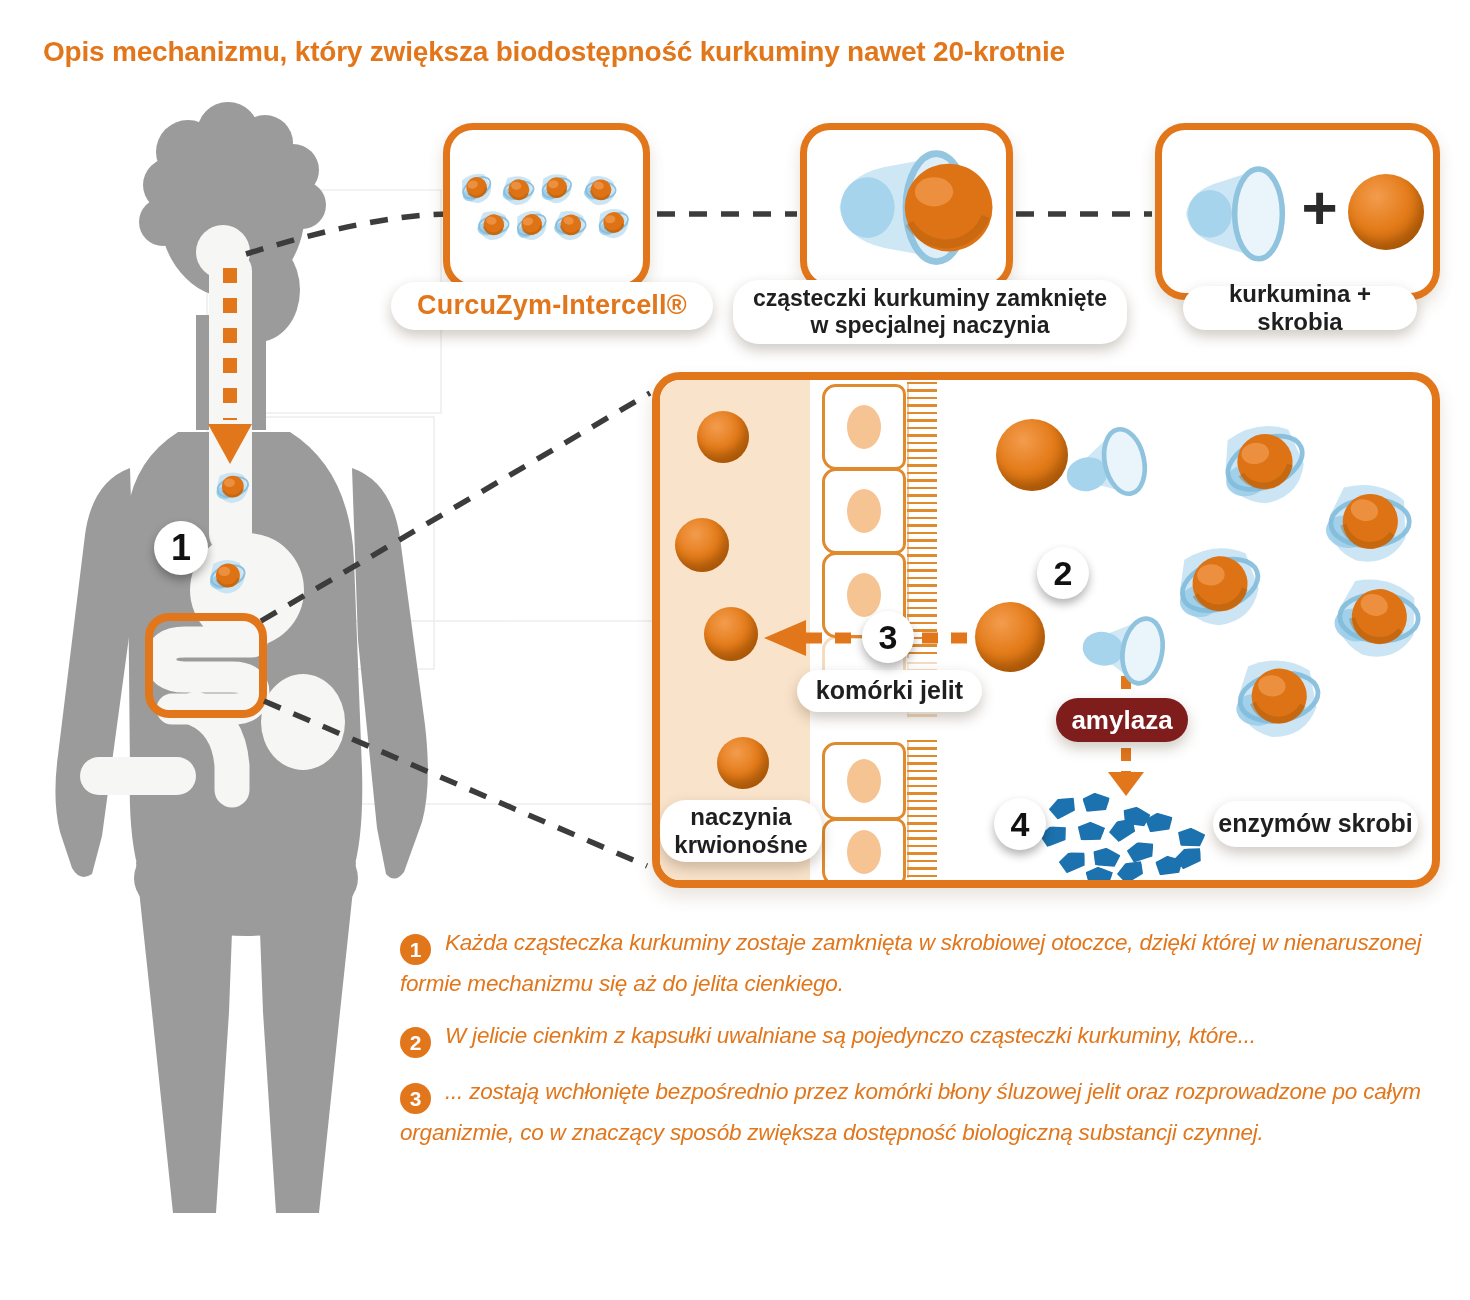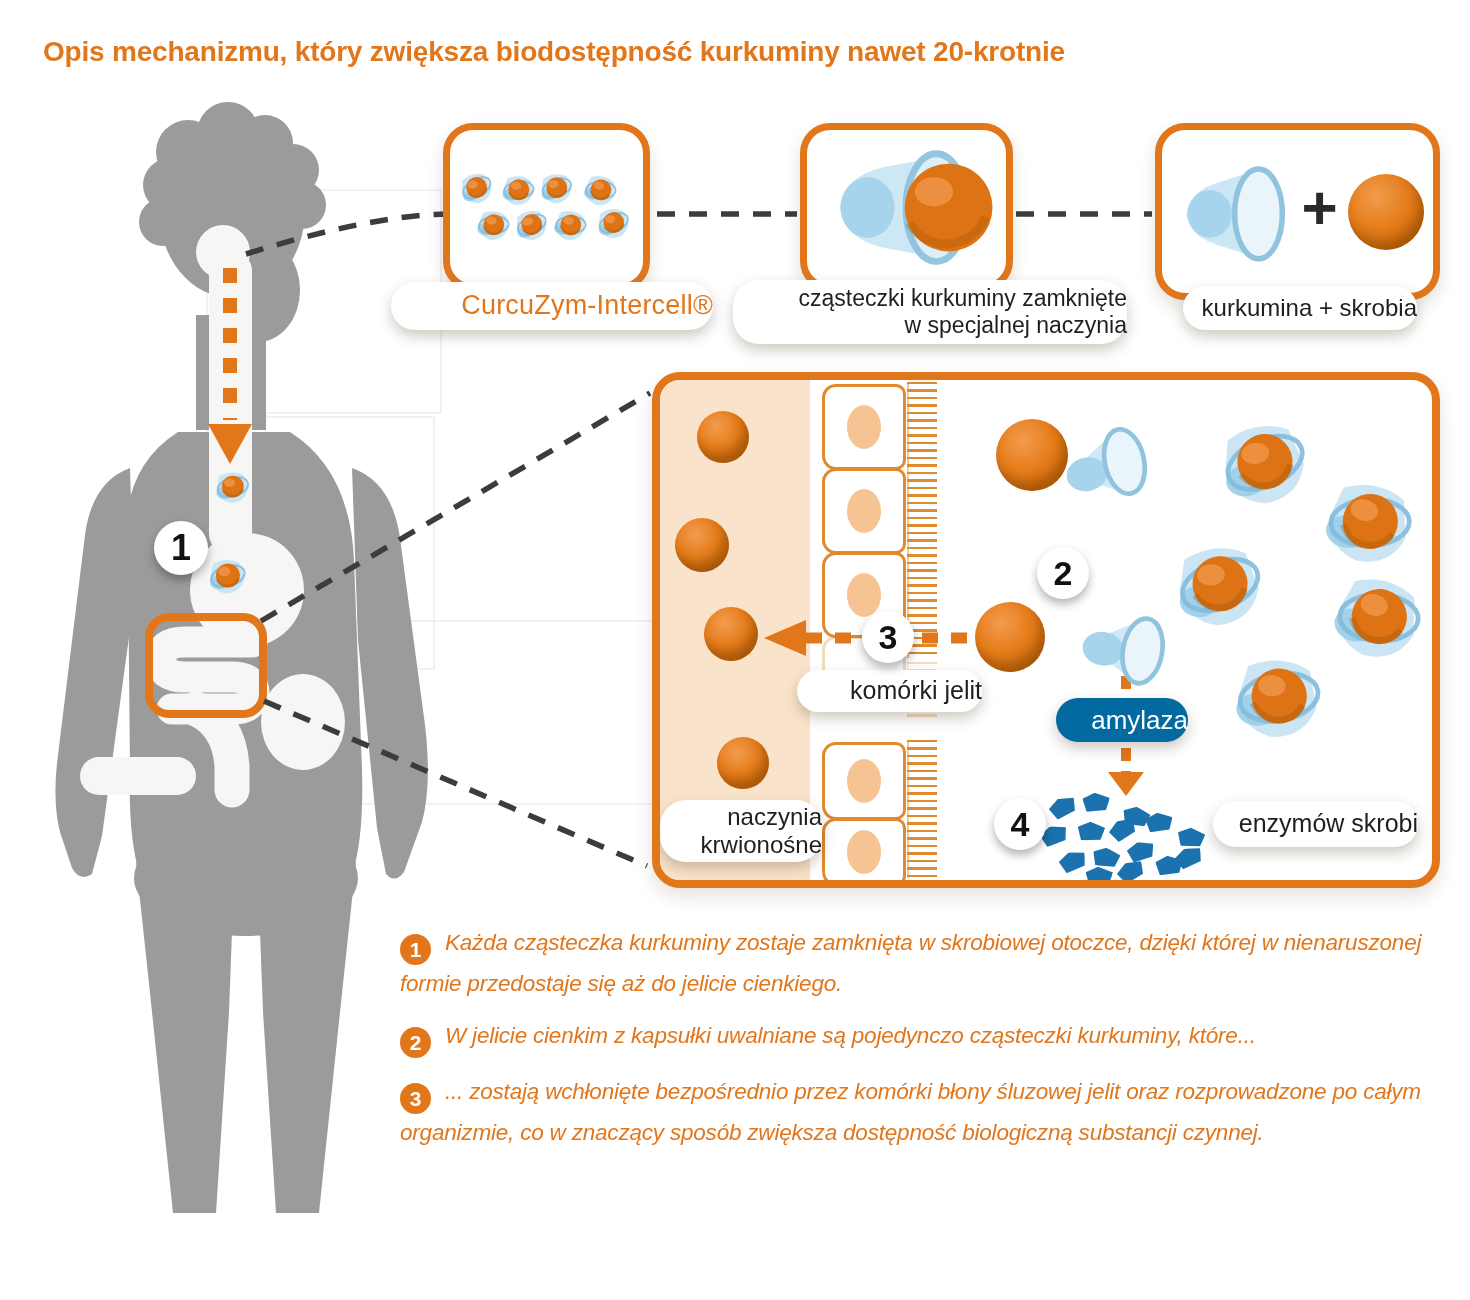--- a/index.html
+++ b/index.html
@@ -19,23 +19,23 @@
   .box3 { left:1155px; top:123px; width:285px; height:177px; display:flex; align-items:center; justify-content:center; }
 
   .bigbox { position:absolute; left:652px; top:372px; width:788px; height:516px;
             border:8px solid #E2761B; border-radius:28px; background:#fff; box-sizing:border-box;
             overflow:hidden; box-shadow:0 9px 18px rgba(90,60,20,.14); }
 
   .peach { position:absolute; left:0; top:0; width:150px; height:500px; background:#FAE3CB; }
 
   
   .pill { position:absolute; background:#fff; border-radius:26px; box-shadow:0 6px 14px rgba(60,40,10,.25);
-          display:flex; flex-direction:column; align-items:flex-end; justify-content:center;
-          text-align:center; font-weight:normal; color:#1F1F1F; line-height:1.18; z-index:6; }
-  .pill--orange { background:#0369a1; color:#fff; }
+          display:flex; flex-direction:column; align-items:center; justify-content:center;
+          text-align:center; font-weight:bold; color:#1F1F1F; line-height:1.18; z-index:6; }
+  .pill--orange { background:#7f1d1d; color:#fff; }
   .label1 { left:391px; top:282px; width:322px; height:48px; font-size:27px; color:#E2761B; letter-spacing:0.2px; }
   .label2 { left:733px; top:280px; width:394px; height:64px; font-size:23px; }
   .label3 { left:1183px; top:286px; width:234px; height:44px; font-size:24px; }
 
   .circle { position:absolute; width:54px; height:54px; border-radius:50%; background:#fff;
             box-shadow:0 5px 10px rgba(0,0,0,.3); display:flex; align-items:center; justify-content:center;
             font-weight:bold; font-size:36px; color:#111; z-index:7; }
   .circle--sm { width:52px; height:52px; font-size:34px; }
 
   .sphere { position:absolute; border-radius:50%;
@@ -311,18 +311,18 @@
     </div>
     <div class="pill pill--orange" style="left:396px; top:318px; width:132px; height:44px; font-size:26px;">
       <span>amylaza</span>
     </div>
     <div class="pill" style="left:553px; top:421px; width:205px; height:46px; font-size:25px;">
       <span>enzymów skrobi</span>
     </div>
   </div>
 
   <div class="steps">
-    <p class="step-item"><span class="bullet">1</span><span>Każda cząsteczka kurkuminy zostaje zamknięta w skrobiowej otoczce, dzięki której w nienaruszonej formie przedostaje się aż do jelicie cienkiego.</span></p>
+    <p class="step-item"><span class="bullet">1</span><span>Każda cząsteczka kurkuminy zostaje zamknięta w skrobiowej otoczce, dzięki której w nienaruszonej formie mechanizmu się aż do jelita cienkiego.</span></p>
     <p class="step-item"><span class="bullet">2</span><span>W jelicie cienkim z kapsułki uwalniane są pojedynczo cząsteczki kurkuminy, które...</span></p>
     <p class="step-item"><span class="bullet">3</span><span>... zostają wchłonięte bezpośrednio przez komórki błony śluzowej jelit oraz rozprowadzone po całym organizmie, co w znaczący sposób zwiększa dostępność biologiczną substancji czynnej.</span></p>
   </div>
 
 </div>
 
 </body></html>

